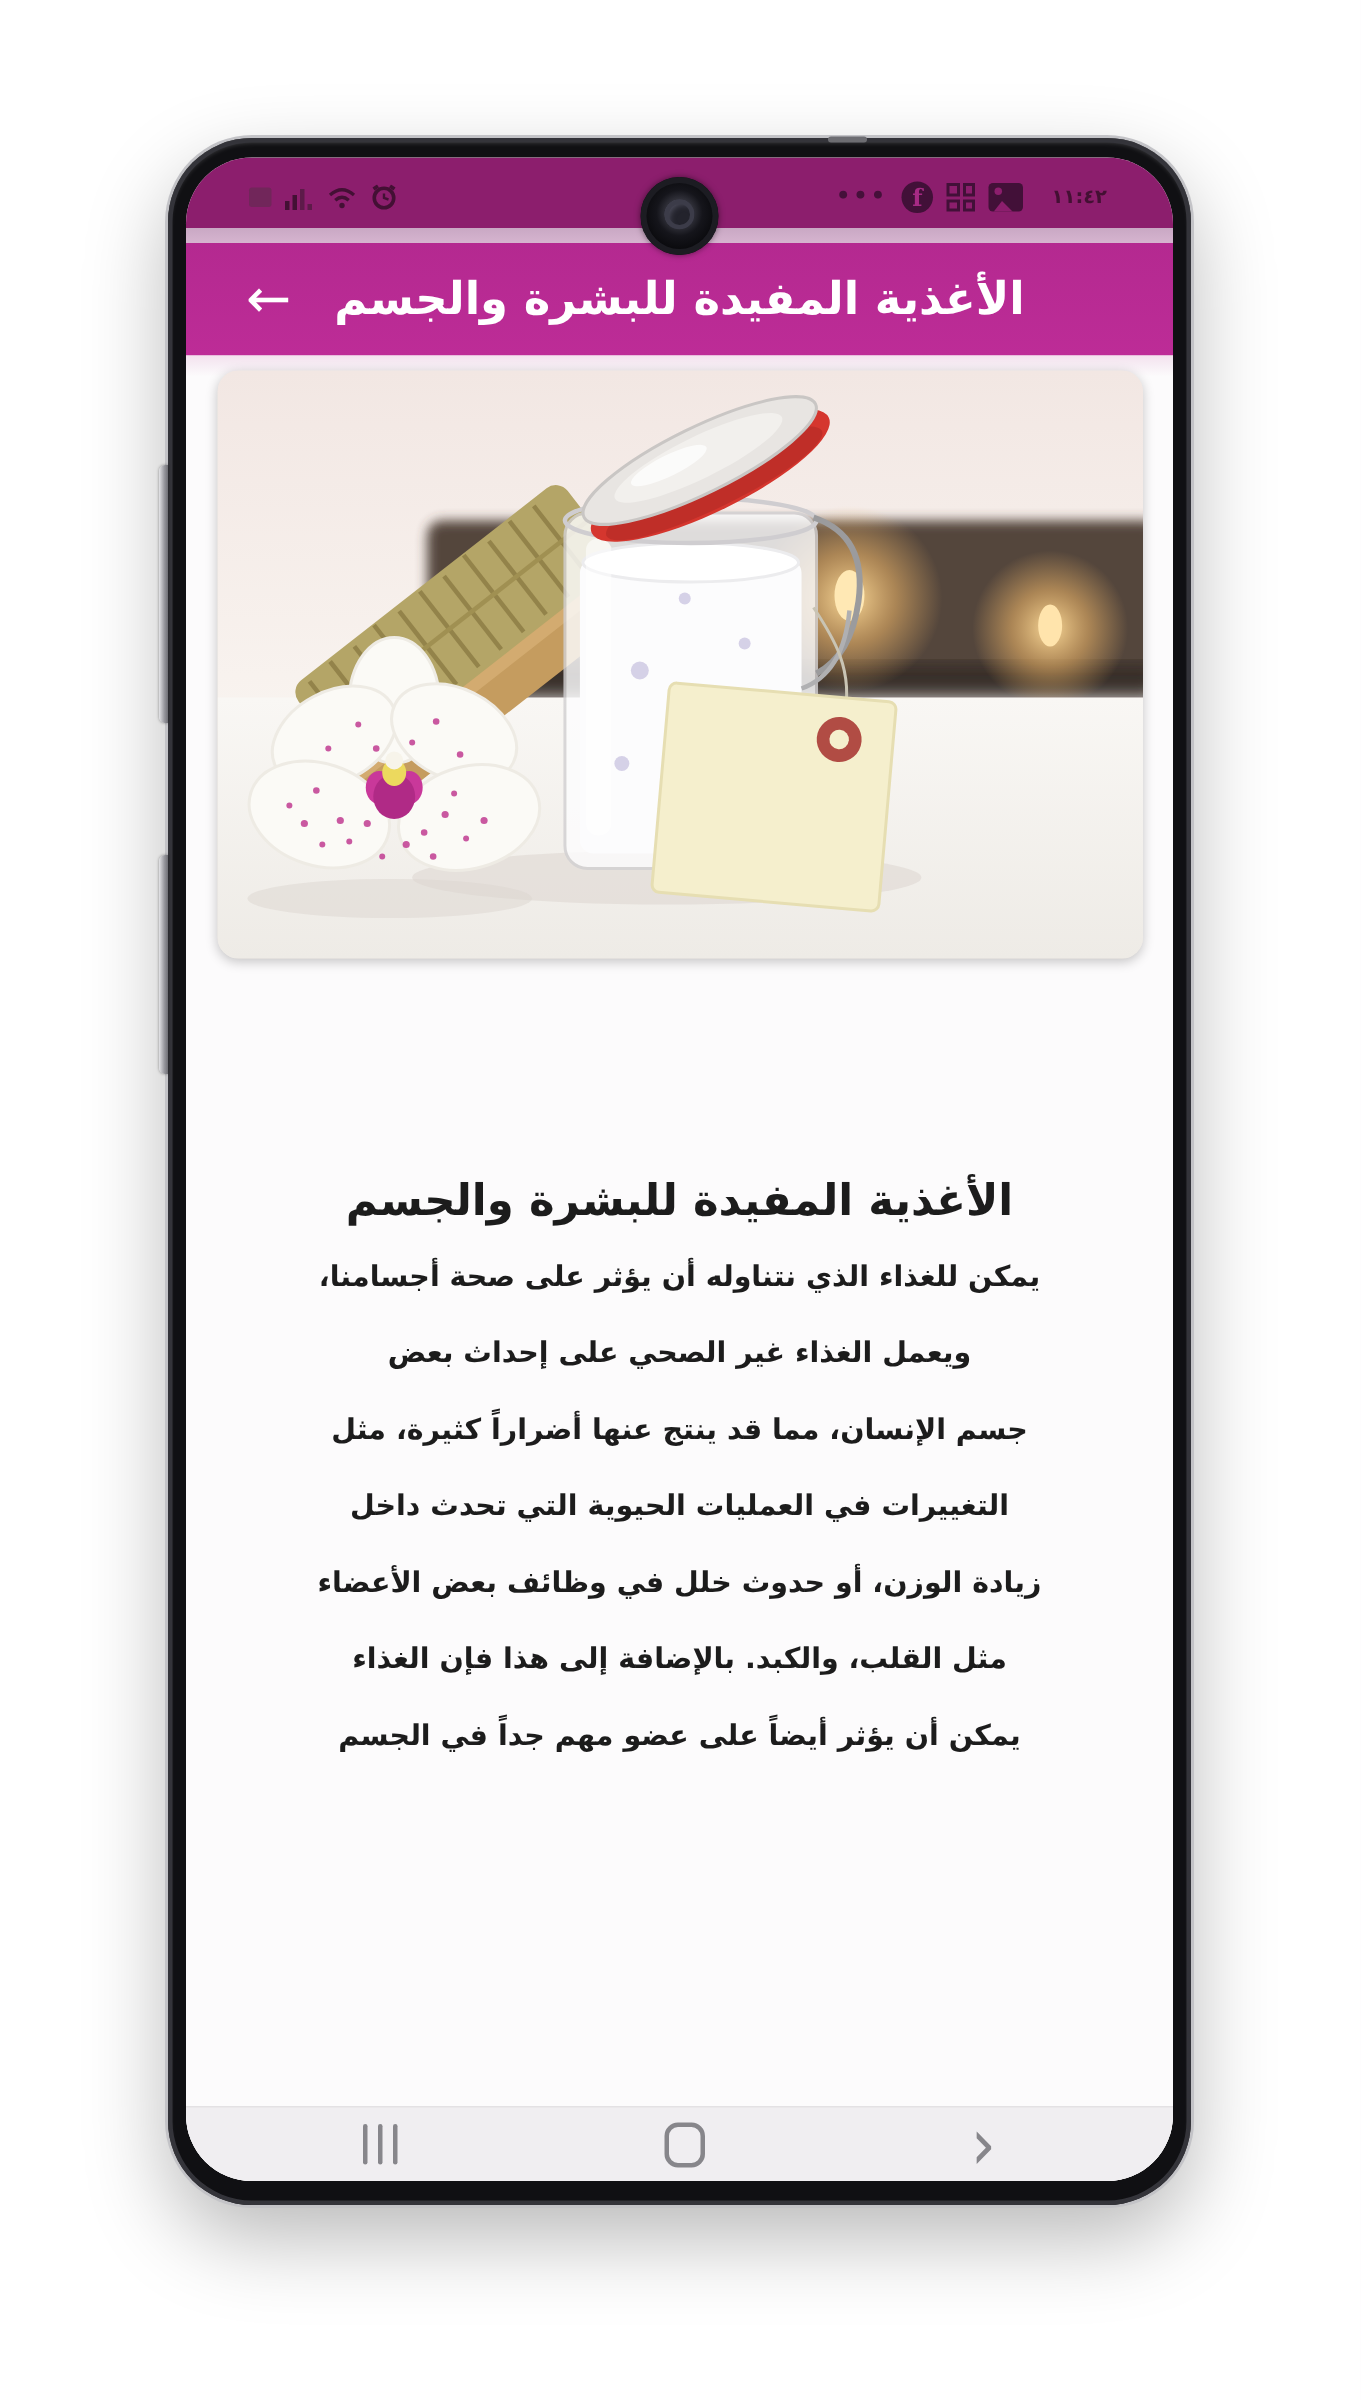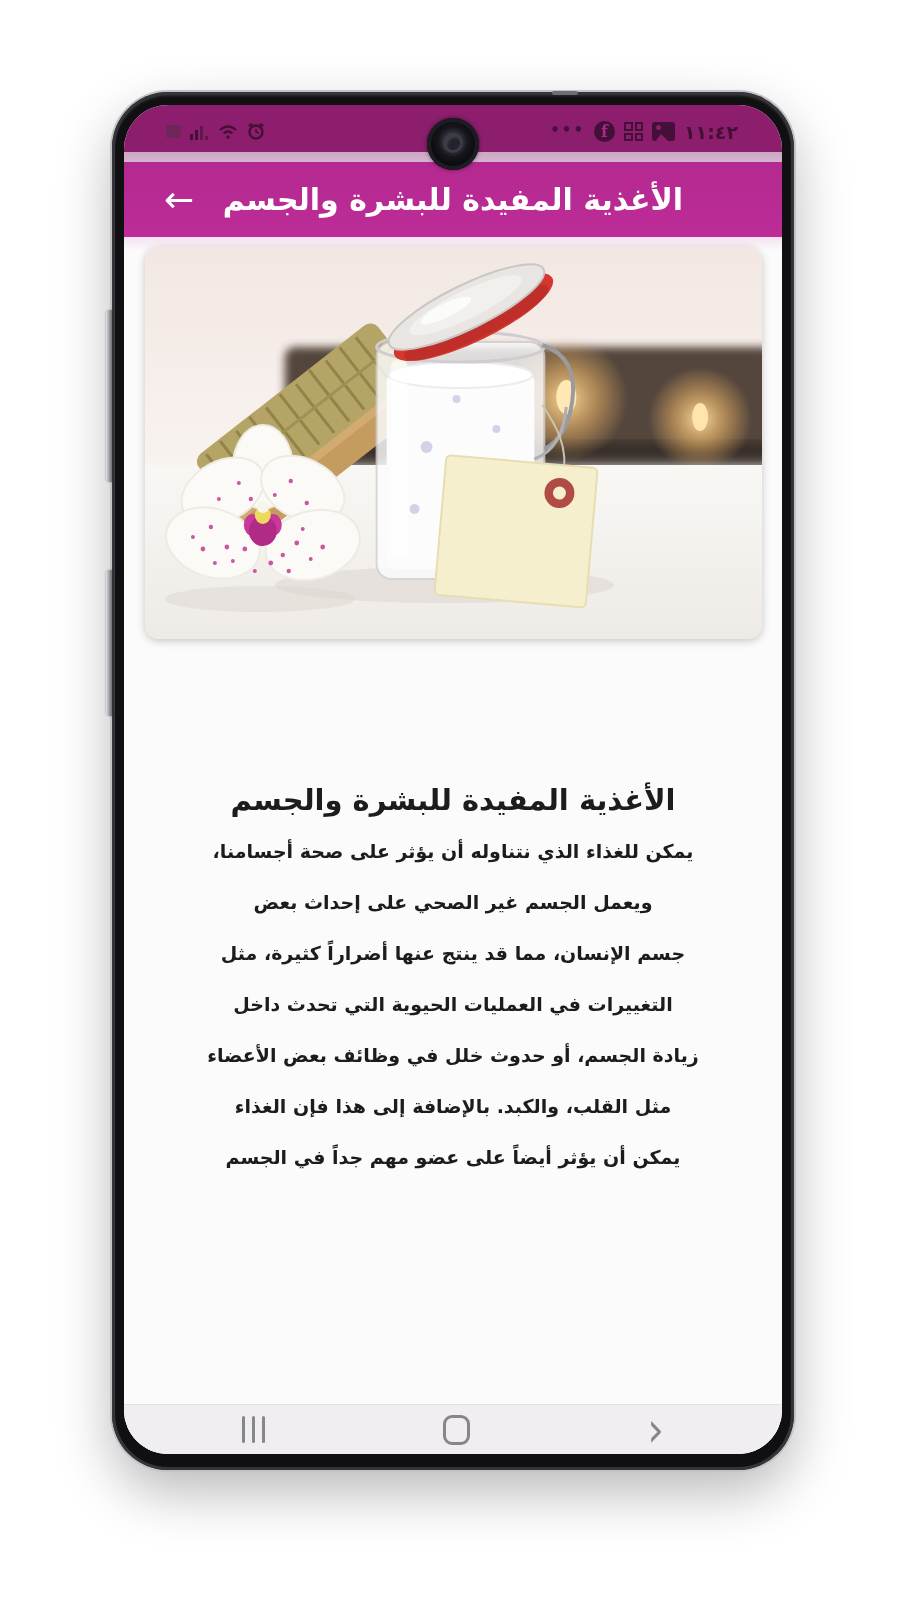--- a/index.html
+++ b/index.html
@@ -46,21 +46,21 @@
   .status-group { display:flex; align-items:center; gap:9px; }
   .mute-sq { width:15px; height:13px; background:#71265a; border-radius:2px; }
   .dots { font-size:15px; letter-spacing:2px; color:#45103a; font-weight:bold; transform:translateY(-2px); }
   .fb { width:21px; height:21px; border-radius:50%; background:#421038; color:#a62a84;
         font-weight:bold; font-size:16px; text-align:center; line-height:21px; font-family:"DejaVu Serif",serif; }
   .grid-icon { width:19px; height:19px; display:grid; grid-template-columns:1fr 1fr; gap:2px; }
   .grid-icon span { background:transparent; border:2.5px solid #421038; }
   .gallery-icon { width:23px; height:19px; background:#421038; border-radius:3px; position:relative; overflow:hidden; }
   .gallery-icon::before { content:""; position:absolute; left:4px; top:3px; width:5px; height:5px; border-radius:50%; background:#8c1e6d; }
   .gallery-icon::after  { content:""; position:absolute; left:2px; bottom:-2px; border-left:7px solid transparent; border-right:9px solid transparent; border-bottom:9px solid #8c1e6d; }
-  .status-time { font-size:19px; font-weight:600; color:#431033; }
+  .status-time { font-size:13px; font-weight:600; color:#431033; margin-left:10px; }
   .divider-strip { height:10px; background:linear-gradient(#c9a8c4,#d6b4cf); flex:0 0 auto; }
 
   
   .app-bar {
     height:75px; background:linear-gradient(#b42990,#bd2c97); flex:0 0 auto;
     position:relative; display:flex; align-items:center;
   }
   .back-btn { position:absolute; left:40px; top:50%; transform:translateY(-50%);
     color:#fff; font-size:36px; line-height:1; cursor:pointer; }
   .app-title { width:100%; text-align:center; color:#ffffff; font-weight:bold; font-size:30px; }
@@ -278,24 +278,24 @@
               <ellipse cx="0" cy="12" rx="14" ry="15" fill="#b02a86"></ellipse>
               <ellipse cx="0" cy="-4" rx="8" ry="9" fill="#ecd95e"></ellipse>
               <ellipse cx="0" cy="-12" rx="6" ry="6" fill="#f7f4ea"></ellipse>
             </g>
           </svg>
         </div>
 
         <div class="article" dir="rtl">
           <div class="article-heading">الأغذية المفيدة للبشرة والجسم</div>
           <div class="article-line">يمكن للغذاء الذي نتناوله أن يؤثر على صحة أجسامنا،</div>
-          <div class="article-line">ويعمل الجسم غير الصحي على إحداث بعض</div>
+          <div class="article-line">ويعمل الغذاء غير الصحي على إحداث بعض</div>
           <div class="article-line">جسم الإنسان، مما قد ينتج عنها أضراراً كثيرة، مثل</div>
           <div class="article-line">التغييرات في العمليات الحيوية التي تحدث داخل</div>
-          <div class="article-line">زيادة الجسم، أو حدوث خلل في وظائف بعض الأعضاء</div>
+          <div class="article-line">زيادة الوزن، أو حدوث خلل في وظائف بعض الأعضاء</div>
           <div class="article-line">مثل القلب، والكبد. بالإضافة إلى هذا فإن الغذاء</div>
           <div class="article-line">يمكن أن يؤثر أيضاً على عضو مهم جداً في الجسم</div>
 
         </div>
       </div>
 
       <div class="nav-bar">
         <div class="nav-recents">
             <i></i>
             <i></i>

